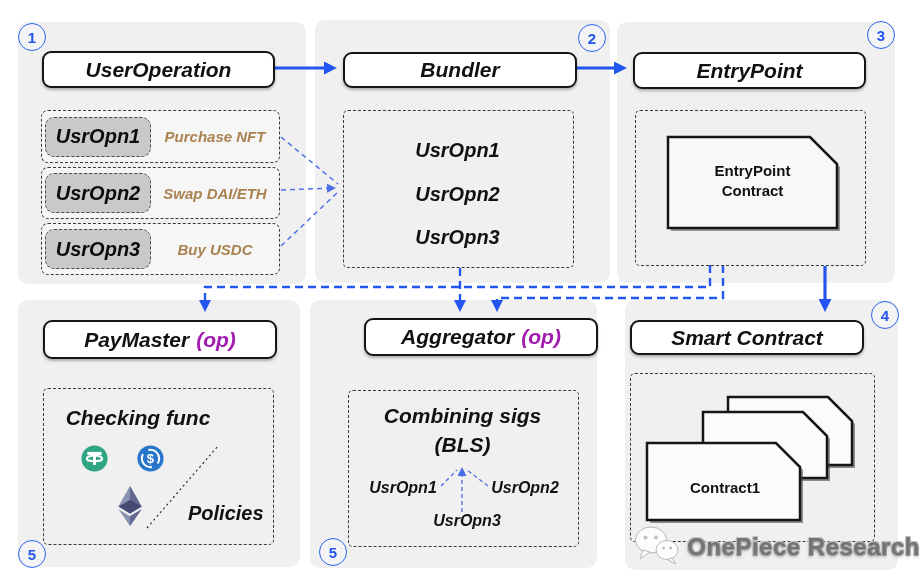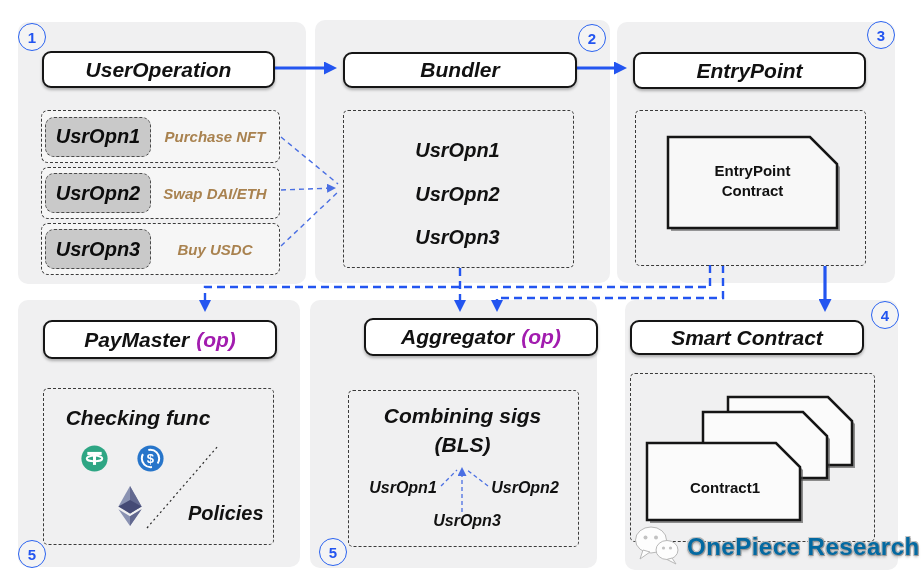--- a/index.html
+++ b/index.html
@@ -38,21 +38,21 @@
     position:absolute;width:26px;height:26px;border:1.7px solid #2b63f0;border-radius:50%;
     color:#2355f0;display:flex;align-items:center;justify-content:center;
     font-size:15px;font-weight:600;background:rgba(255,255,255,0.25);
   }
   .label{position:absolute;}
   .center{text-align:center;}
   .it600{font-style:italic;font-weight:700;}
   .boldtxt{font-weight:bold;}
   .watermark{position:absolute;left:634px;top:524px;display:flex;align-items:center;gap:7px;}
   .watermark-text{
-    font-size:24px;font-weight:bold;letter-spacing:0.5px;color:#0369a1;
+    font-size:24px;font-weight:bold;letter-spacing:0.5px;color:#737373;
     text-shadow:1px 1px 0 #979797, -1px -1px 0 #c6c6c6, 1px -1px 0 #aeaeae, -1px 1px 0 #aeaeae, 0 2px 3px rgba(110,110,110,0.55);
   }
   svg.overlay{position:absolute;left:0;top:0;pointer-events:none;}
 </style>
 </head>
 <body>
 
 <div class="stage">
 
   <div class="panel" style="left:18px;top:22px;width:288px;height:262px;"></div>

